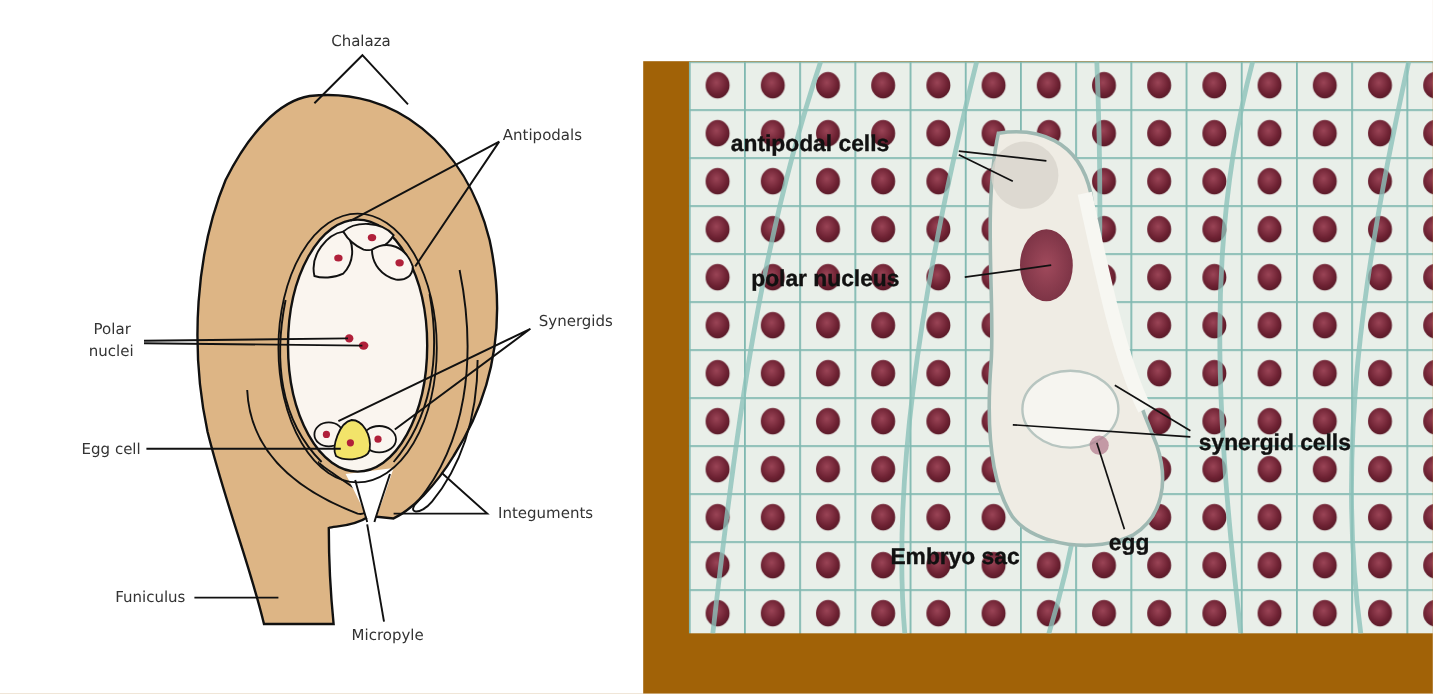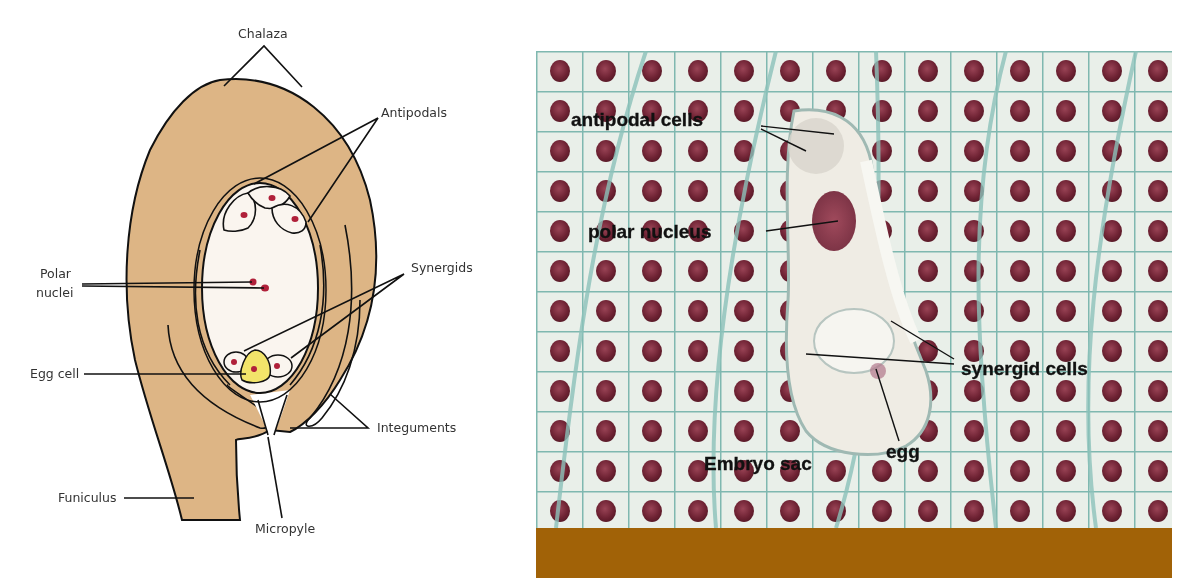--- a/index.html
+++ b/index.html
@@ -1,17 +1,17 @@
 <!DOCTYPE html>
 <html><head>
   <meta charset="utf-8">
   <style>
     html, body { margin: 0; padding: 0; background: #ffffff; }
     body { width: 1194px; height: 578px; position: relative; overflow: hidden; font-family: "Liberation Sans", sans-serif; }
-    .panel { position: absolute; }
+    .panel { position: absolute; padding-left: 38px; }
     #diagram { left: 0; top: 0; width: 500px; height: 578px; }
     #micro { left: 536px; top: 51px; width: 636px; height: 563px; overflow: hidden; background: #a16207; }
     .lbl { font-family: "DejaVu Sans", sans-serif; font-size: 12.5px; fill: #333333; }
     .mlbl { font-family: "Liberation Sans", sans-serif; font-weight: bold; font-size: 19px; fill: #111111; stroke: #111; stroke-width: 0.3px; }
     svg text { dominant-baseline: alphabetic; }
   </style>
 </head>
 <body>
 
 <div class="panel" id="diagram">

